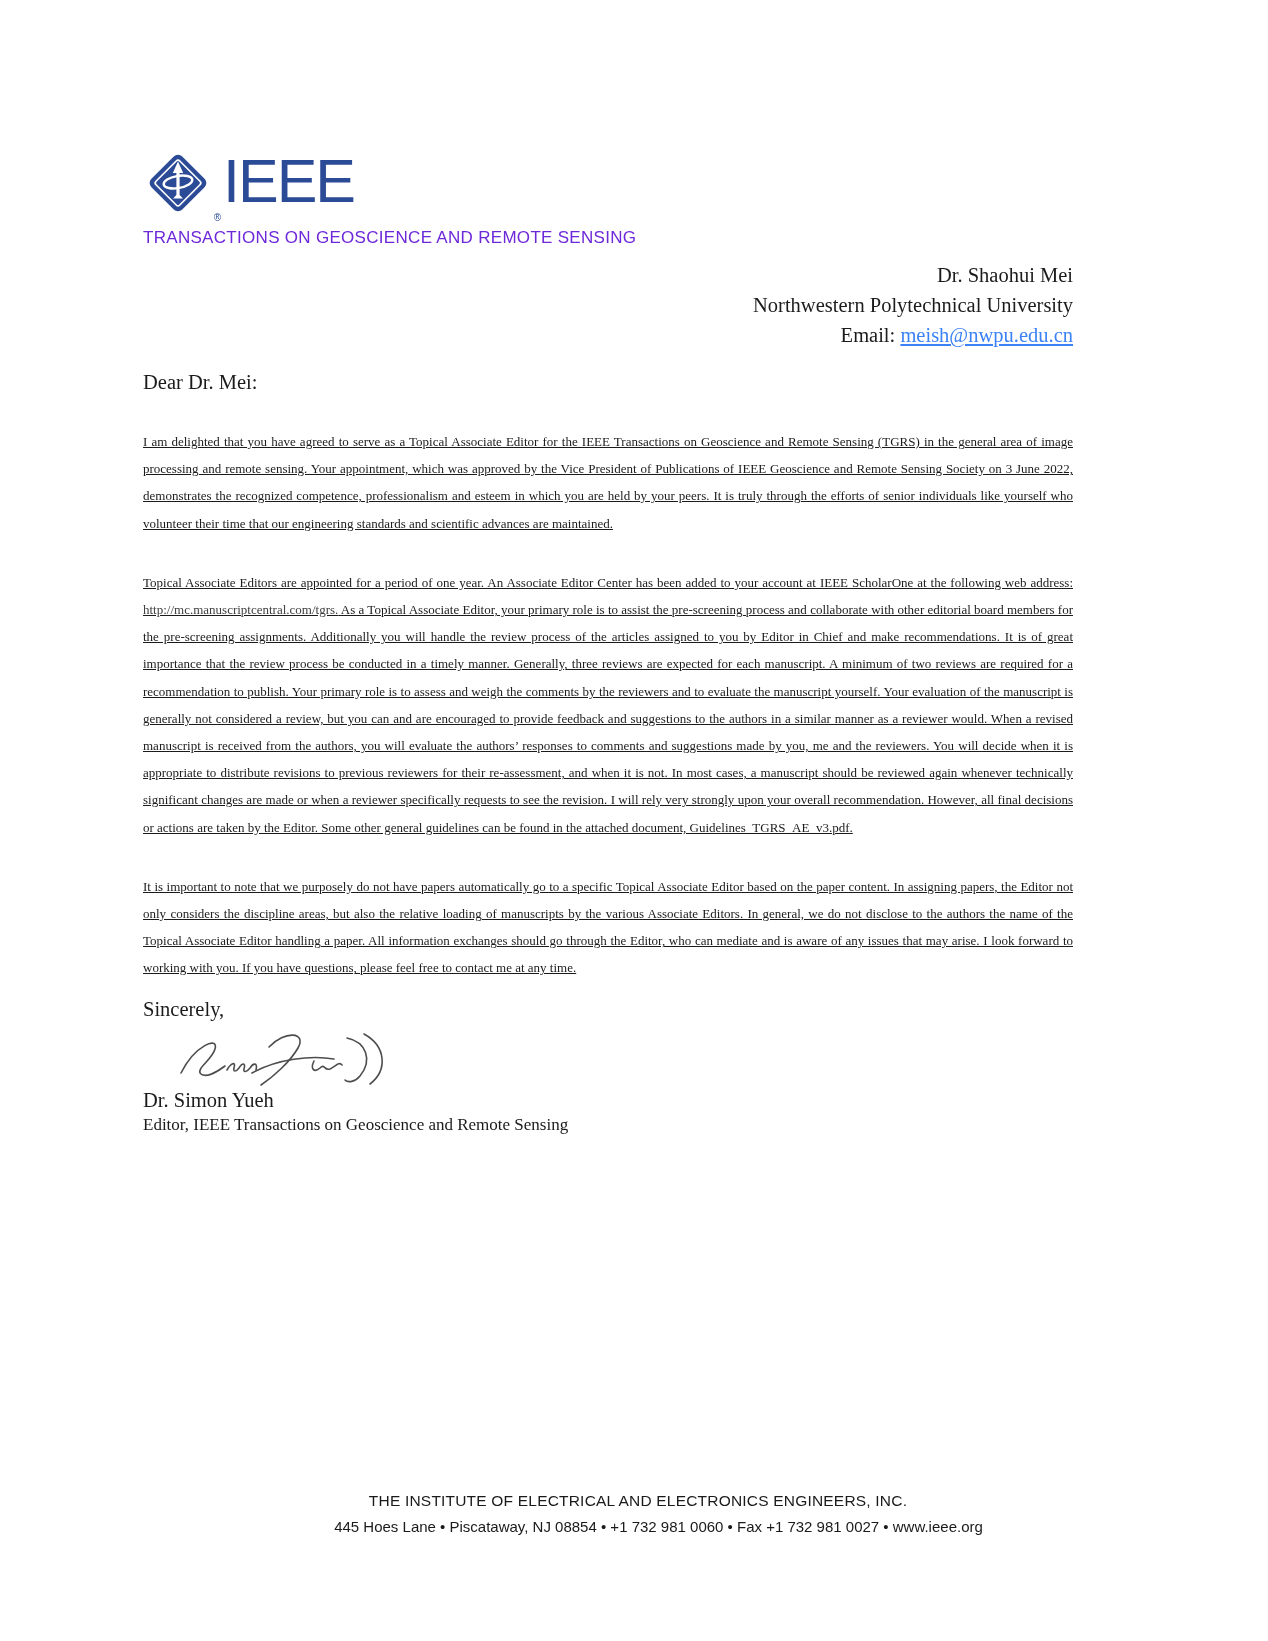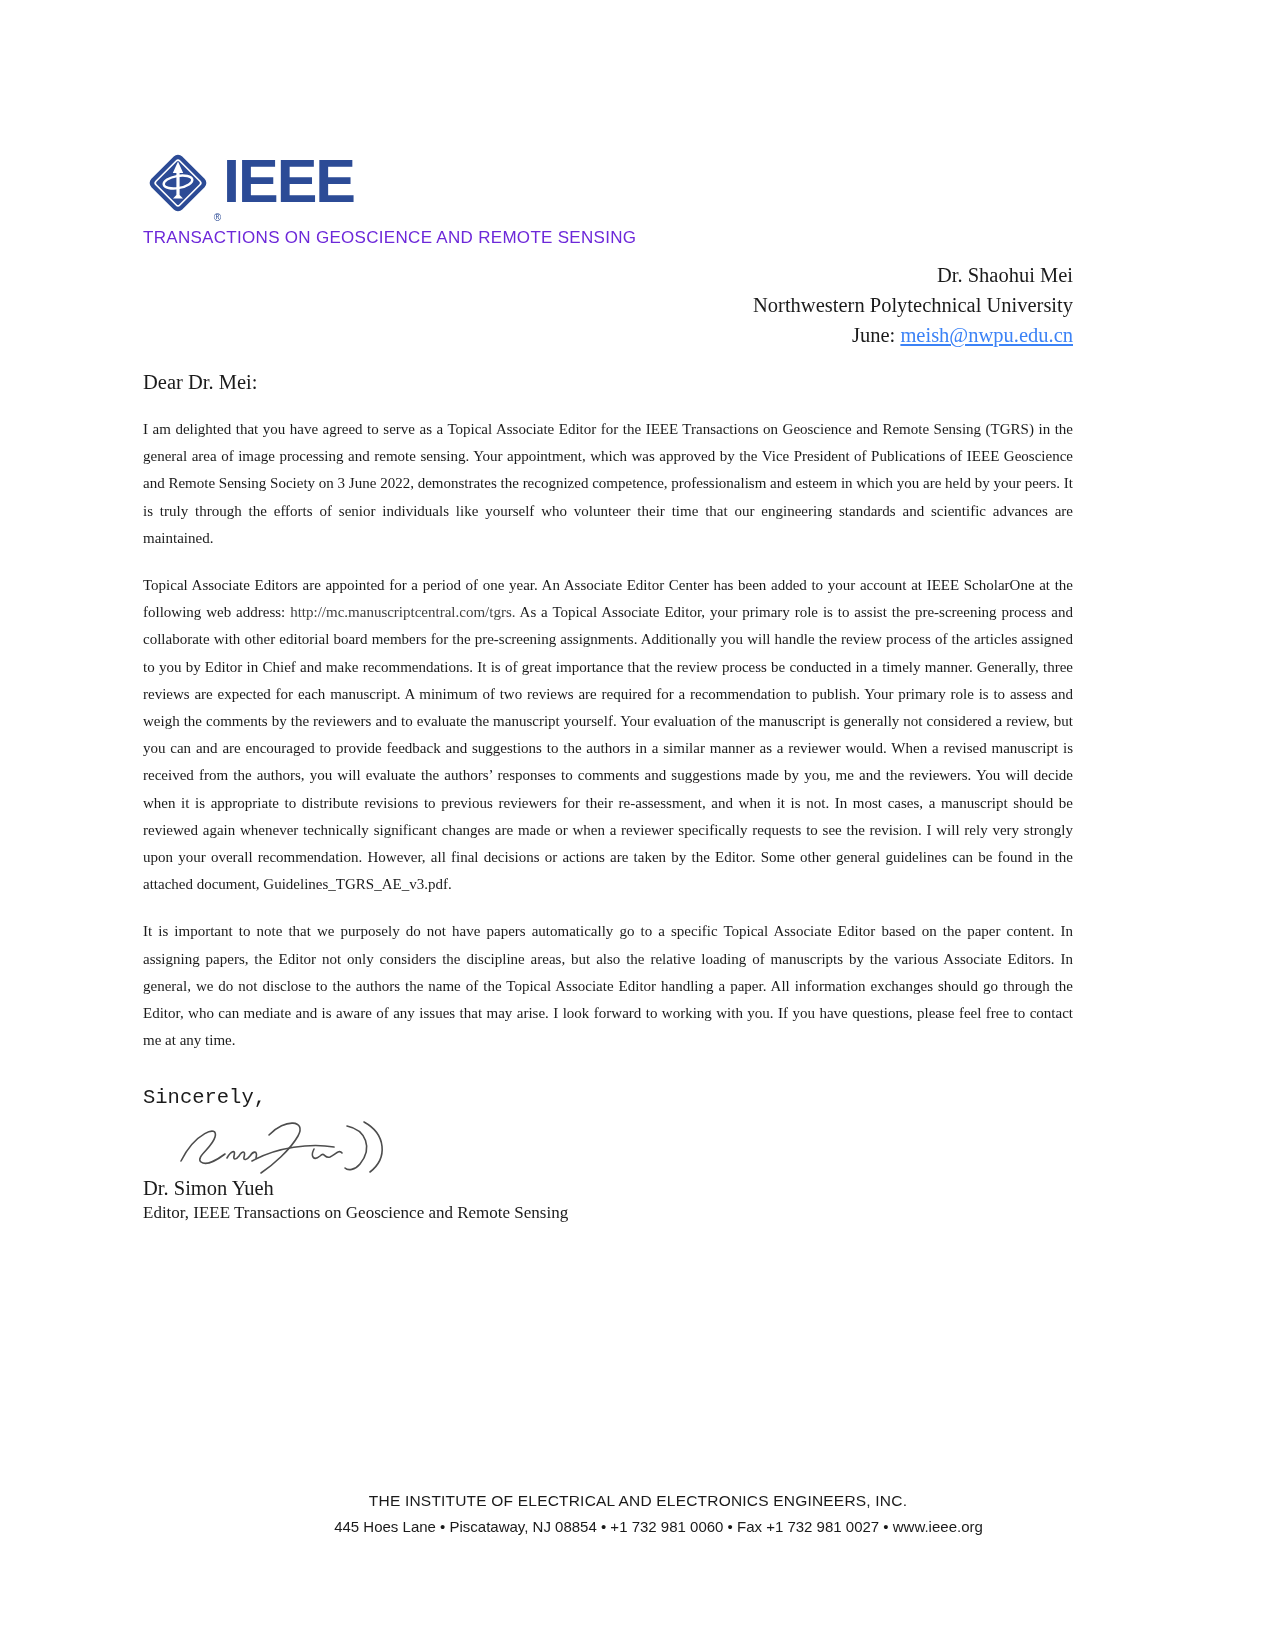--- a/index.html
+++ b/index.html
@@ -12,47 +12,47 @@
   .content { position:absolute; top:0; left:143px; width:930px; }
 
   
   .logo-row { margin-top:148px; display:flex; align-items:flex-start; }
   .diamond-wrap { position:relative; width:74px; height:72px; flex:0 0 auto; }
   .reg {
     position:absolute; right:-4px; bottom:-3px; font-size:10px; color:#2c4b96;
     font-family:"Liberation Sans", sans-serif;
   }
   .wordmark {
-    font-family:"Liberation Sans", sans-serif; font-weight:bold;
+    font-family:"Liberation Sans", sans-serif; font-weight:normal;
     font-size:61px; line-height:66px; color:#2c4b96; letter-spacing:-2px;
     margin-left:6px;
   }
   .lh-title {
     font-family:"Liberation Sans", sans-serif; font-size:17px;
     letter-spacing:0.3px; color:#6d28d9; margin-top:8px;
   }
   .date-line {
     font-family:"Liberation Sans", sans-serif; font-size:20px;
     text-align:right; padding-right:83px; margin-top:12px; color:#1a1a1a;
   }
 
   
   .recipient { font-size:20.5px; line-height:30px; margin-top:12px;text-align:right; }
   .email-link { color:#3b82f6; text-decoration:underline; }
   .salutation { margin-top:18px; font-size:20.5px; line-height:28px; }
 
   
   .para {
-    margin-top:20px; font-size:15px; line-height:27.2px;
-    text-align:justify; color:#1b1b1b;
+    margin-top:32px; font-size:13px; line-height:27.2px;
+    text-align:justify; color:#1b1b1b;text-decoration:underline;
   }
   .url-link { color:#404040; text-decoration:none; }
 
   
-  .sincerely { margin-top:32px; font-size:20.5px;font-family:Liberation Mono, monospace; }
+  .sincerely { margin-top:16px; font-size:20.5px; }
   .signature { margin:6px 0 0 30px; width:232px; height:60px; }
   .signer-name { font-size:20.5px; margin-top:2px; }
   .signer-title { font-size:17px; margin-top:3px; }
 
   
   .footer {
     position:absolute; left:4px; top:1492px; width:100%; text-align:center;
     font-family:"Liberation Sans", sans-serif; color:#1a1a1a;
   }
   .footer-line1 { font-size:15.5px; letter-spacing:0.2px; }
@@ -77,21 +77,21 @@
       <span class="wordmark">IEEE</span>
     </div>
 
     <div class="lh-title">TRANSACTIONS ON GEOSCIENCE AND REMOTE SENSING</div>
 
 
     <div class="recipient">
       <div>Dr. Shaohui Mei</div>
       <div>Northwestern Polytechnical University</div>
       <div>
-        <span>June:</span>
+        <span>Email:</span>
         <a class="email-link" href="#">meish@nwpu.edu.cn</a>
       </div>
     </div>
 
     <div class="salutation">Dear Dr. Mei:</div>
 
     <p class="para">I am delighted that you have agreed to serve as a Topical Associate Editor for the IEEE Transactions on Geoscience and Remote Sensing (TGRS) in the general area of image processing and remote sensing. Your appointment, which was approved by the Vice President of Publications of IEEE Geoscience and Remote Sensing Society on 3 June 2022, demonstrates the recognized competence, professionalism and esteem in which you are held by your peers. It is truly through the efforts of senior individuals like yourself who volunteer their time that our engineering standards and scientific advances are maintained.</p>
 
     <p class="para"><span>Topical Associate Editors are appointed for a period of one year. An Associate Editor Center has been added to your account at IEEE ScholarOne at the following web address: </span><a class="url-link" href="#">http://mc.manuscriptcentral.com/tgrs.</a><span> As a Topical Associate Editor, your primary role is to assist the pre-screening process and collaborate with other editorial board members for the pre-screening assignments. Additionally you will handle the review process of the articles assigned to you by Editor in Chief and make recommendations. It is of great importance that the review process be conducted in a timely manner. Generally, three reviews are expected for each manuscript. A minimum of two reviews are required for a recommendation to publish. Your primary role is to assess and weigh the comments by the reviewers and to evaluate the manuscript yourself. Your evaluation of the manuscript is generally not considered a review, but you can and are encouraged to provide feedback and suggestions to the authors in a similar manner as a reviewer would. When a revised manuscript is received from the authors, you will evaluate the authors’ responses to comments and suggestions made by you, me and the reviewers. You will decide when it is appropriate to distribute revisions to previous reviewers for their re-assessment, and when it is not. In most cases, a manuscript should be reviewed again whenever technically significant changes are made or when a reviewer specifically requests to see the revision. I will rely very strongly upon your overall recommendation. However, all final decisions or actions are taken by the Editor. Some other general guidelines can be found in the attached document, Guidelines_TGRS_AE_v3.pdf.</span></p>
 

